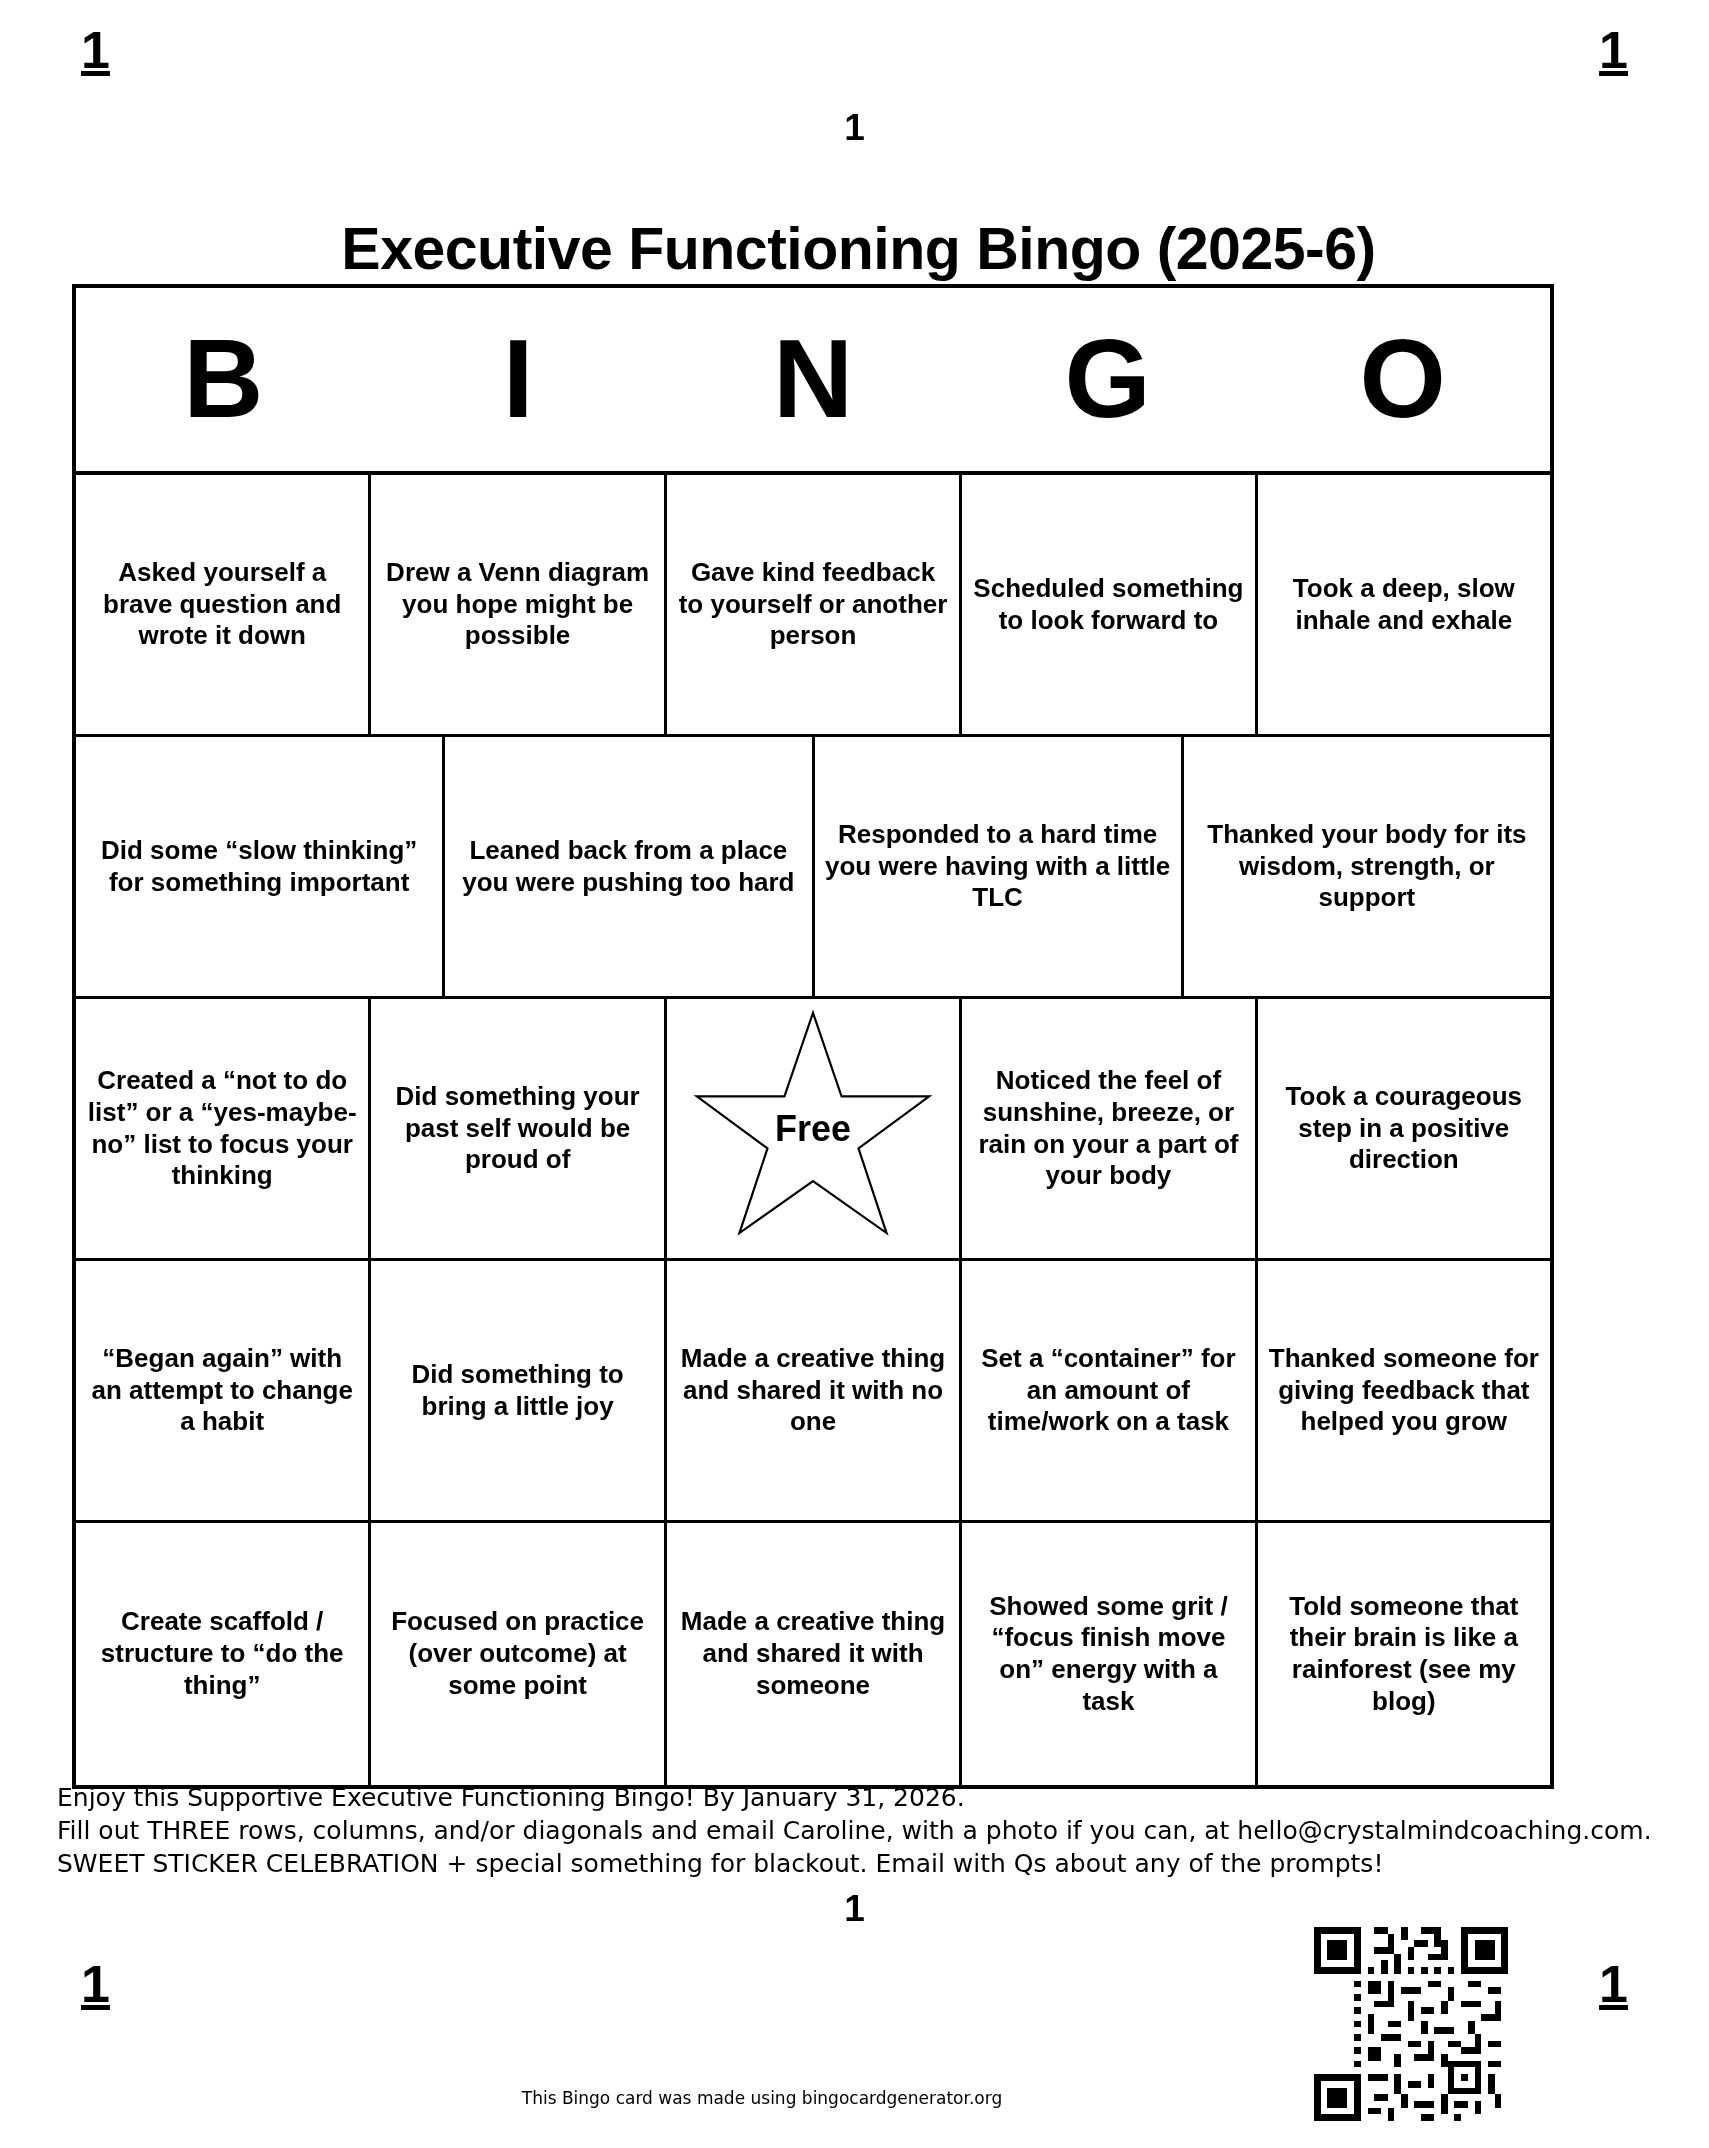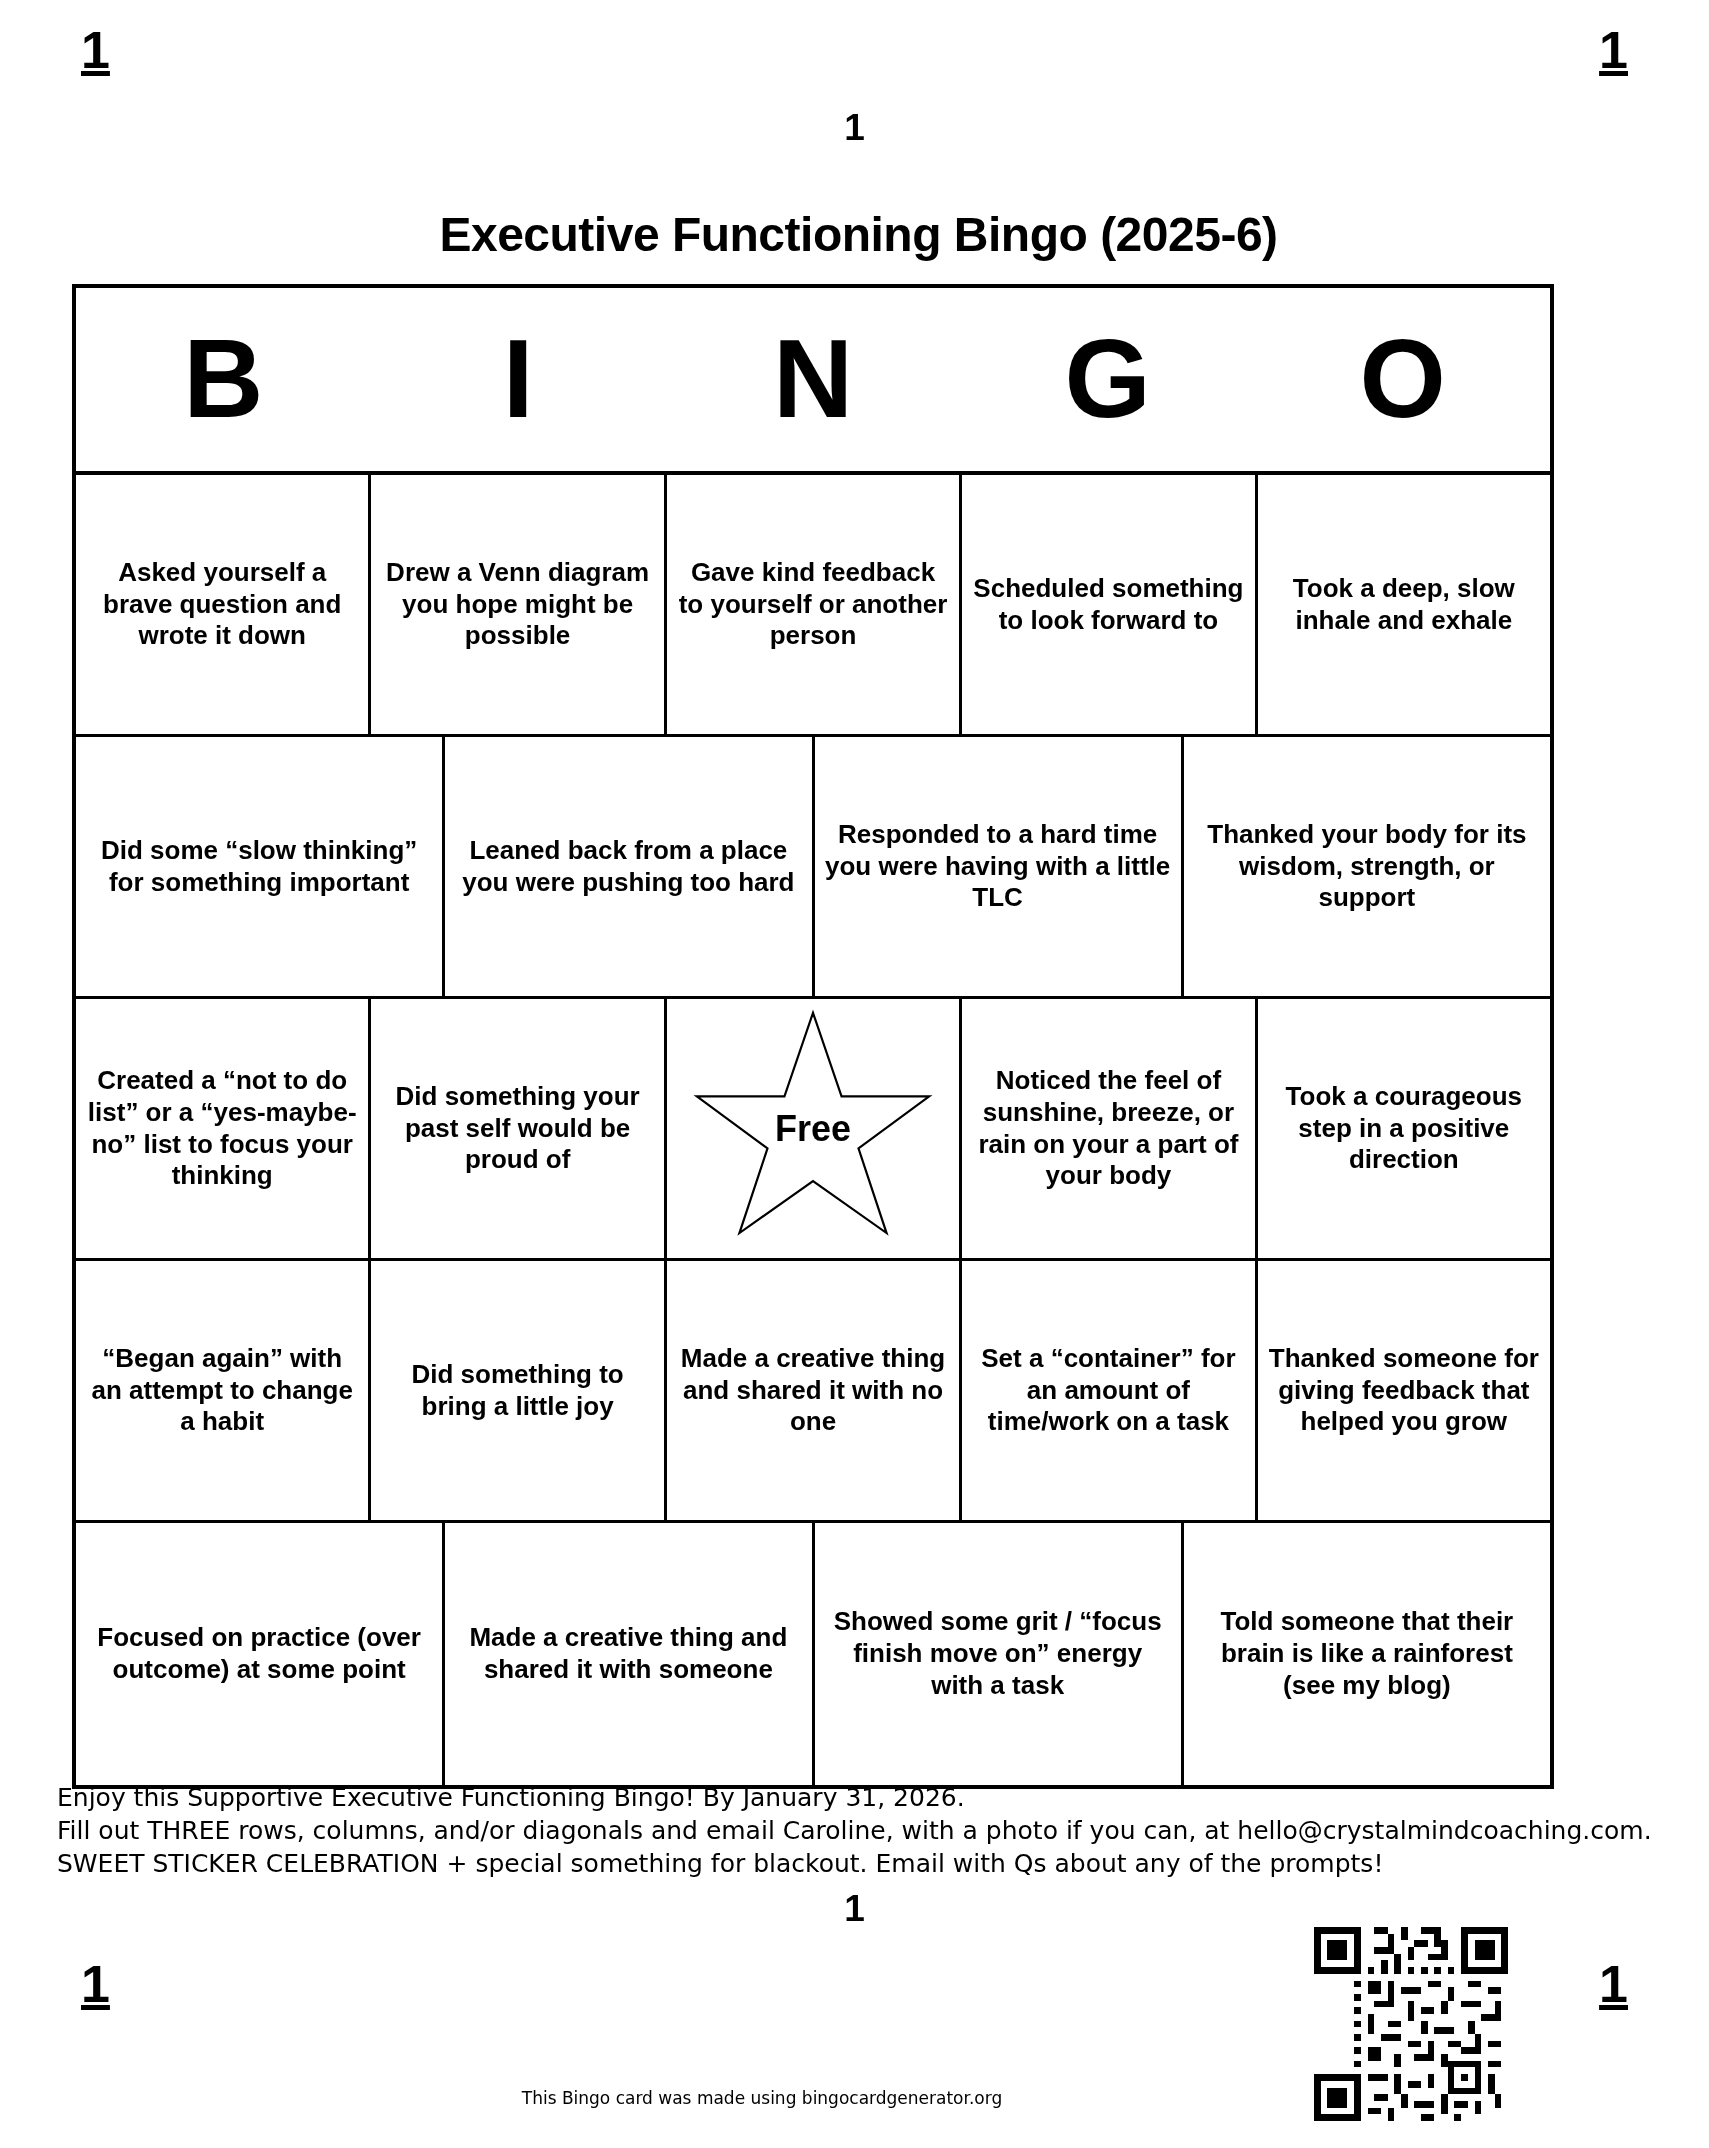--- a/index.html
+++ b/index.html
@@ -53,21 +53,21 @@
     font-size: 37px;
     font-weight: bold;
     line-height: 1;
   }
 
   .title {
     position: absolute;
     left: 0; right: 12px;
     top: 177px;
     text-align: center;
-    font-size: 48px;
+    font-size: 59px;
     font-weight: bold;
     letter-spacing: -0.5px;
     line-height: 1.1;
     padding-left: 20px;
   }
 
   
   .card {
     position: absolute;
     left: 72px;
@@ -234,20 +234,21 @@
 
       <div class="grid-row">
         <div class="cell">“Began again” with an attempt to change a habit</div>
         <div class="cell">Did something to bring a little joy</div>
         <div class="cell">Made a creative thing and shared it with no one</div>
         <div class="cell">Set a “container” for an amount of time/work on a task</div>
         <div class="cell">Thanked someone for giving feedback that helped you grow</div>
       </div>
 
       <div class="grid-row">
+        <div class="cell">Create scaffold / structure to “do the thing”</div>
         <div class="cell">Focused on practice (over outcome) at some point</div>
         <div class="cell">Made a creative thing and shared it with someone</div>
         <div class="cell">Showed some grit / “focus finish move on” energy with a task</div>
         <div class="cell">Told someone that their brain is like a rainforest (see my blog)</div>
       </div>
 
     </div>
   </div>
 
   <div class="footer-note">

